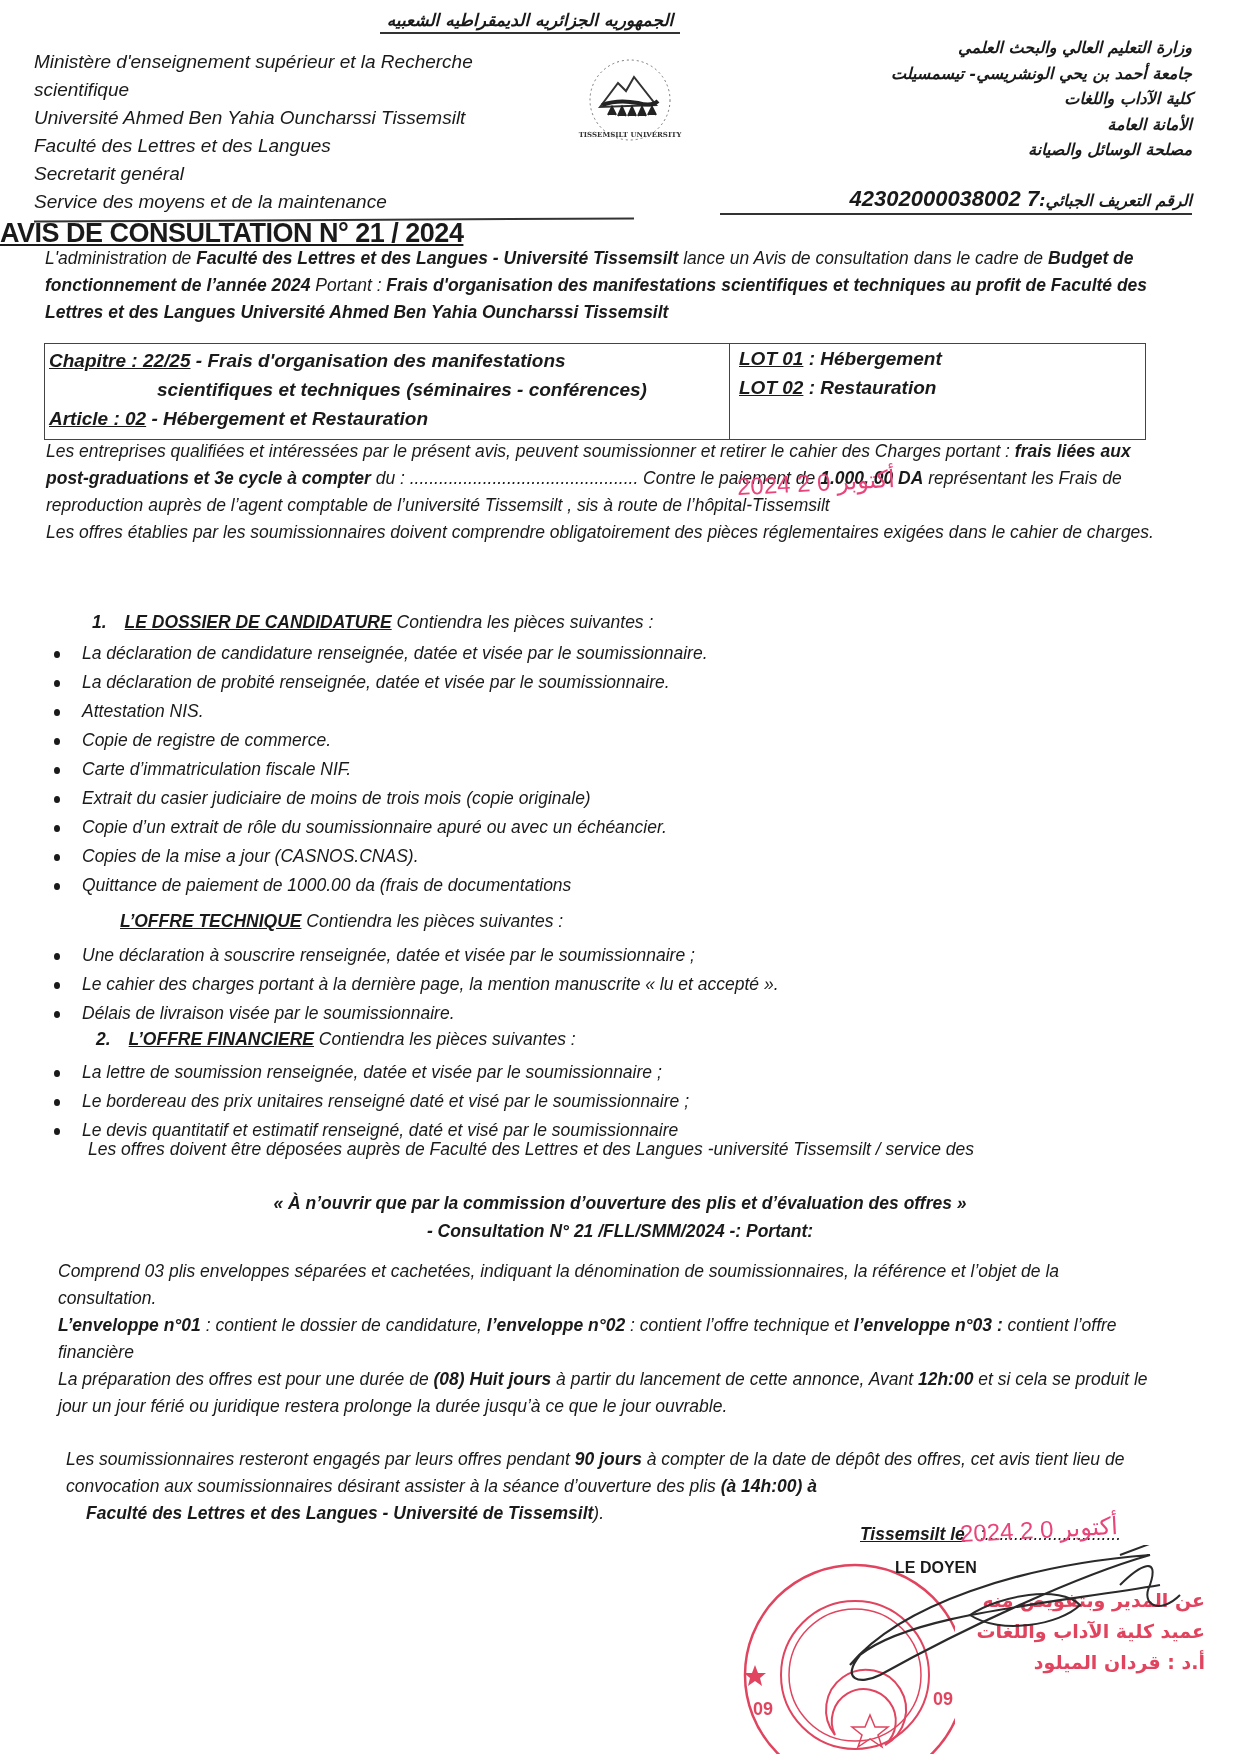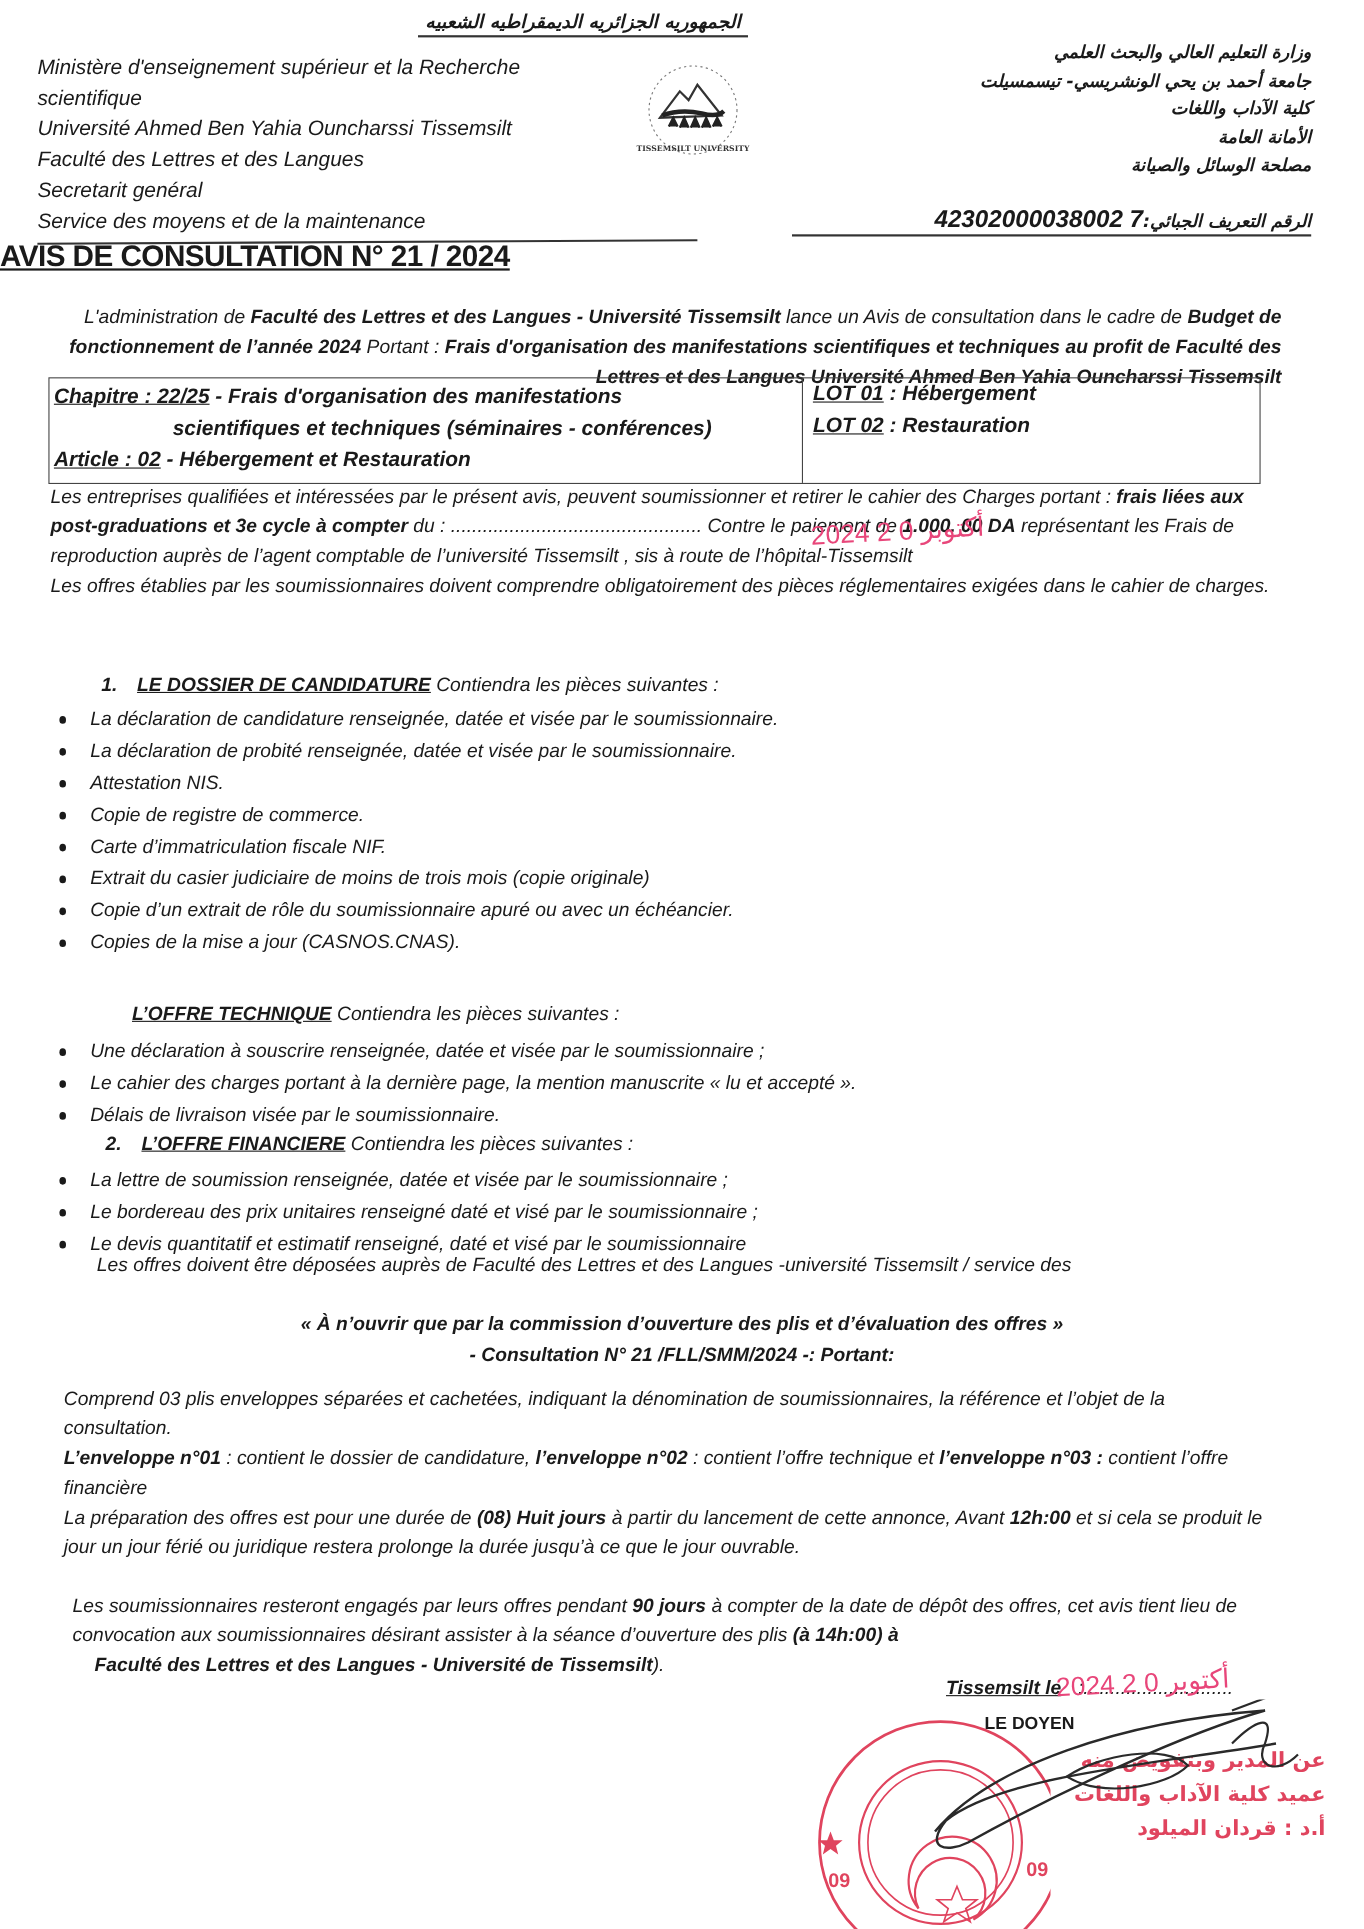--- a/index.html
+++ b/index.html
@@ -32,21 +32,21 @@
   #ar-id .num { font-family: "Liberation Sans", sans-serif; font-size: 22px; direction: ltr; unicode-bidi: embed; }
 
   #header-rule { left: 34px; top: 219px; width: 600px; height: 0; border-top: 2px solid #333; transform: rotate(-0.3deg); }
 
   
   #doc-title { left: 0; top: 218px; width: 1240px; text-align: left; }
   #doc-title span { font-family: "Liberation Sans", sans-serif; font-weight: bold;
                     font-size: 27px; text-decoration: underline; letter-spacing: -0.5px; }
 
   .para { position: absolute; font-size: 17.5px; font-style: italic; line-height: 27px; }
-  #intro { left: 45px; top: 275px; width: 1120px; text-align: right; }
+  #intro { left: 45px; top: 245px; width: 1120px; }
 
   
   #chap-box { left: 44px; top: 343px; width: 1100px; height: 95px; border: 1.5px solid #444; }
   #chap-box .divider { position: absolute; left: 684px; top: 0; bottom: 0; border-left: 1.5px solid #444; }
   #chap-left { left: 4px; top: 2px; width: 680px; font-size: 19px; line-height: 29px;
                font-weight: bold; font-style: italic; }
   #chap-right { left: 694px; top: 0; width: 400px; font-size: 19px; line-height: 29px;
                 font-weight: bold; font-style: italic; }
 
   #body1 { left: 46px; top: 438px; width: 1110px; }
@@ -138,20 +138,21 @@
 </div>
 <div class="bullets" style="top:639px;">
   <div class="li"><span class="dot"></span><span>La déclaration de candidature renseignée, datée et visée par le soumissionnaire.</span></div>
   <div class="li"><span class="dot"></span><span>La déclaration de probité renseignée, datée et visée par le soumissionnaire.</span></div>
   <div class="li"><span class="dot"></span><span>Attestation NIS.</span></div>
   <div class="li"><span class="dot"></span><span>Copie de registre de commerce.</span></div>
   <div class="li"><span class="dot"></span><span>Carte d’immatriculation fiscale NIF.</span></div>
   <div class="li"><span class="dot"></span><span>Extrait du casier judiciaire de moins de trois mois (copie originale)</span></div>
   <div class="li"><span class="dot"></span><span>Copie d’un extrait de rôle du soumissionnaire apuré ou avec un échéancier.</span></div>
   <div class="li"><span class="dot"></span><span>Copies de la mise a jour (CASNOS.CNAS).</span></div>
+  <div class="li"><span class="dot"></span><span>Quittance de paiement de 1000.00 da (frais de documentations</span></div>
 </div>
 
 <div class="section-h" style="left:120px; top:911px;">
   <span class="key">L’OFFRE TECHNIQUE</span><span> Contiendra les pièces suivantes :</span>
 </div>
 <div class="bullets" style="top:941px;">
   <div class="li"><span class="dot"></span><span>Une déclaration à souscrire renseignée, datée et visée par le soumissionnaire ;</span></div>
   <div class="li"><span class="dot"></span><span>Le cahier des charges portant à la dernière page, la mention manuscrite « lu et accepté ».</span></div>
   <div class="li"><span class="dot"></span><span>Délais de livraison visée par le soumissionnaire.</span></div>
 </div>

